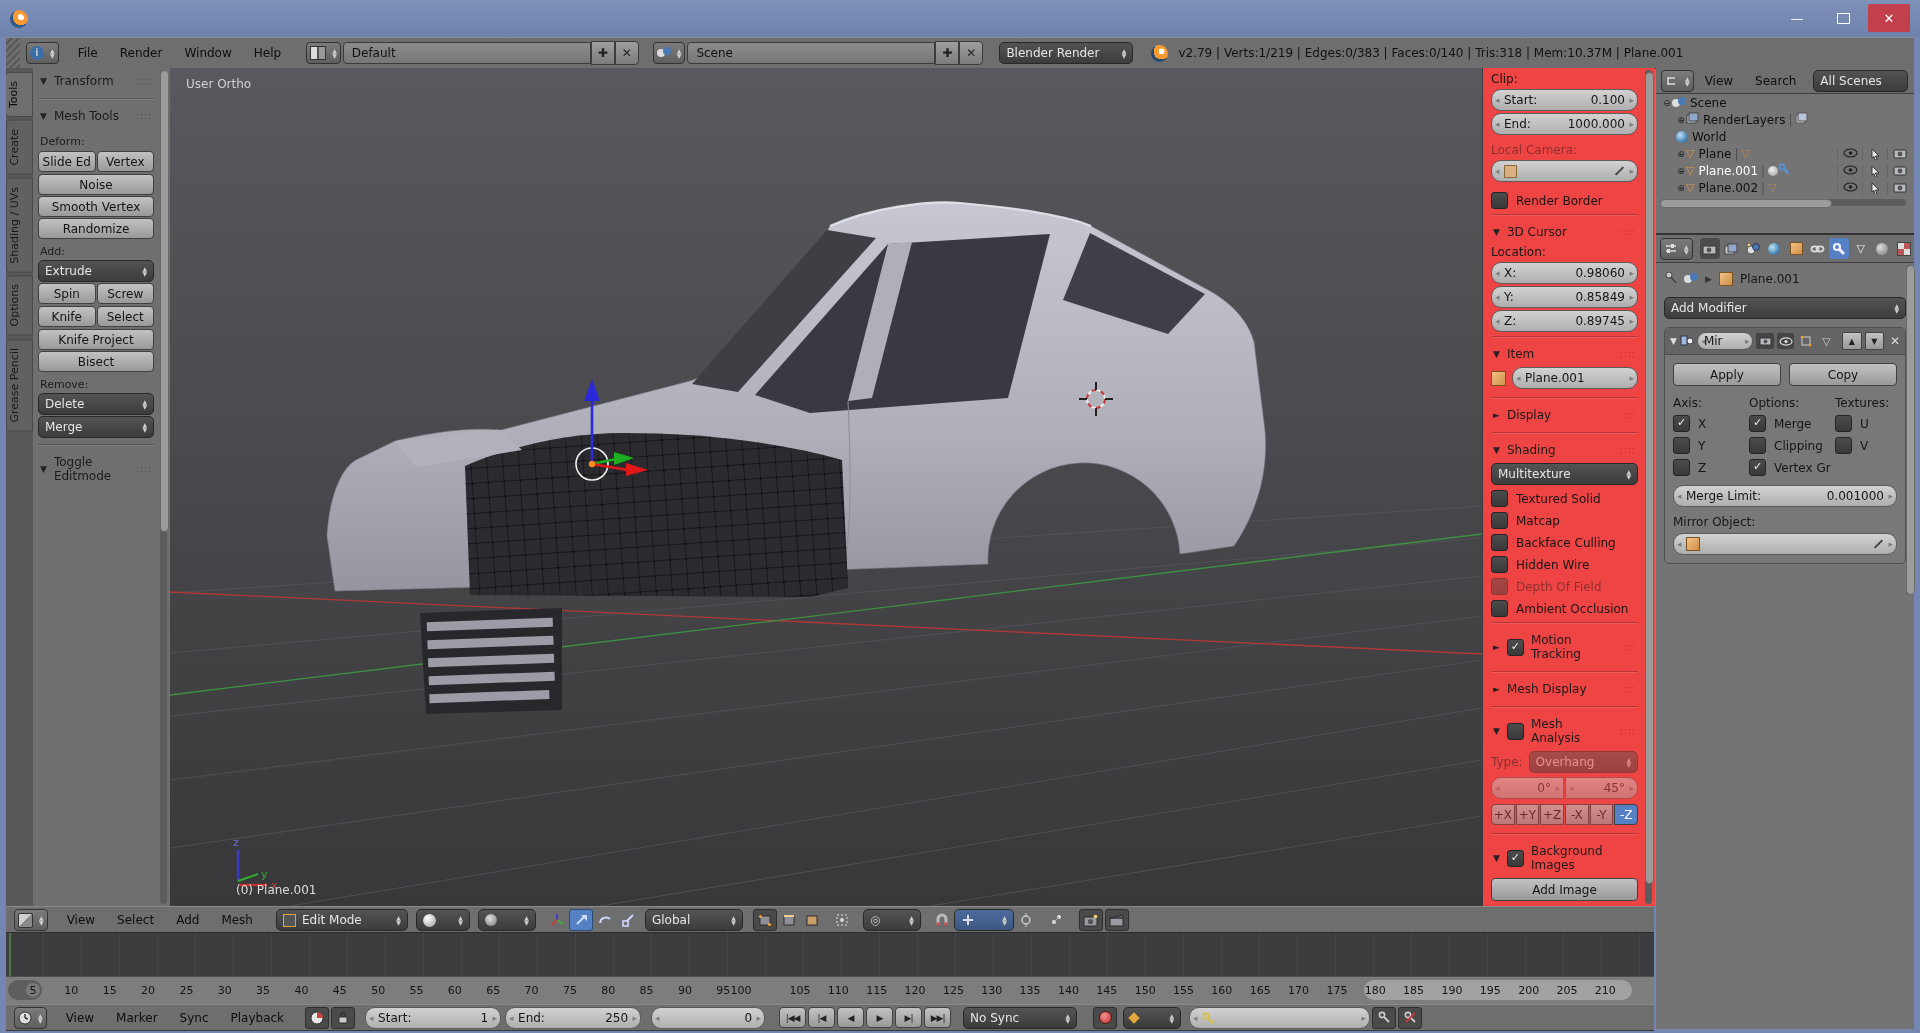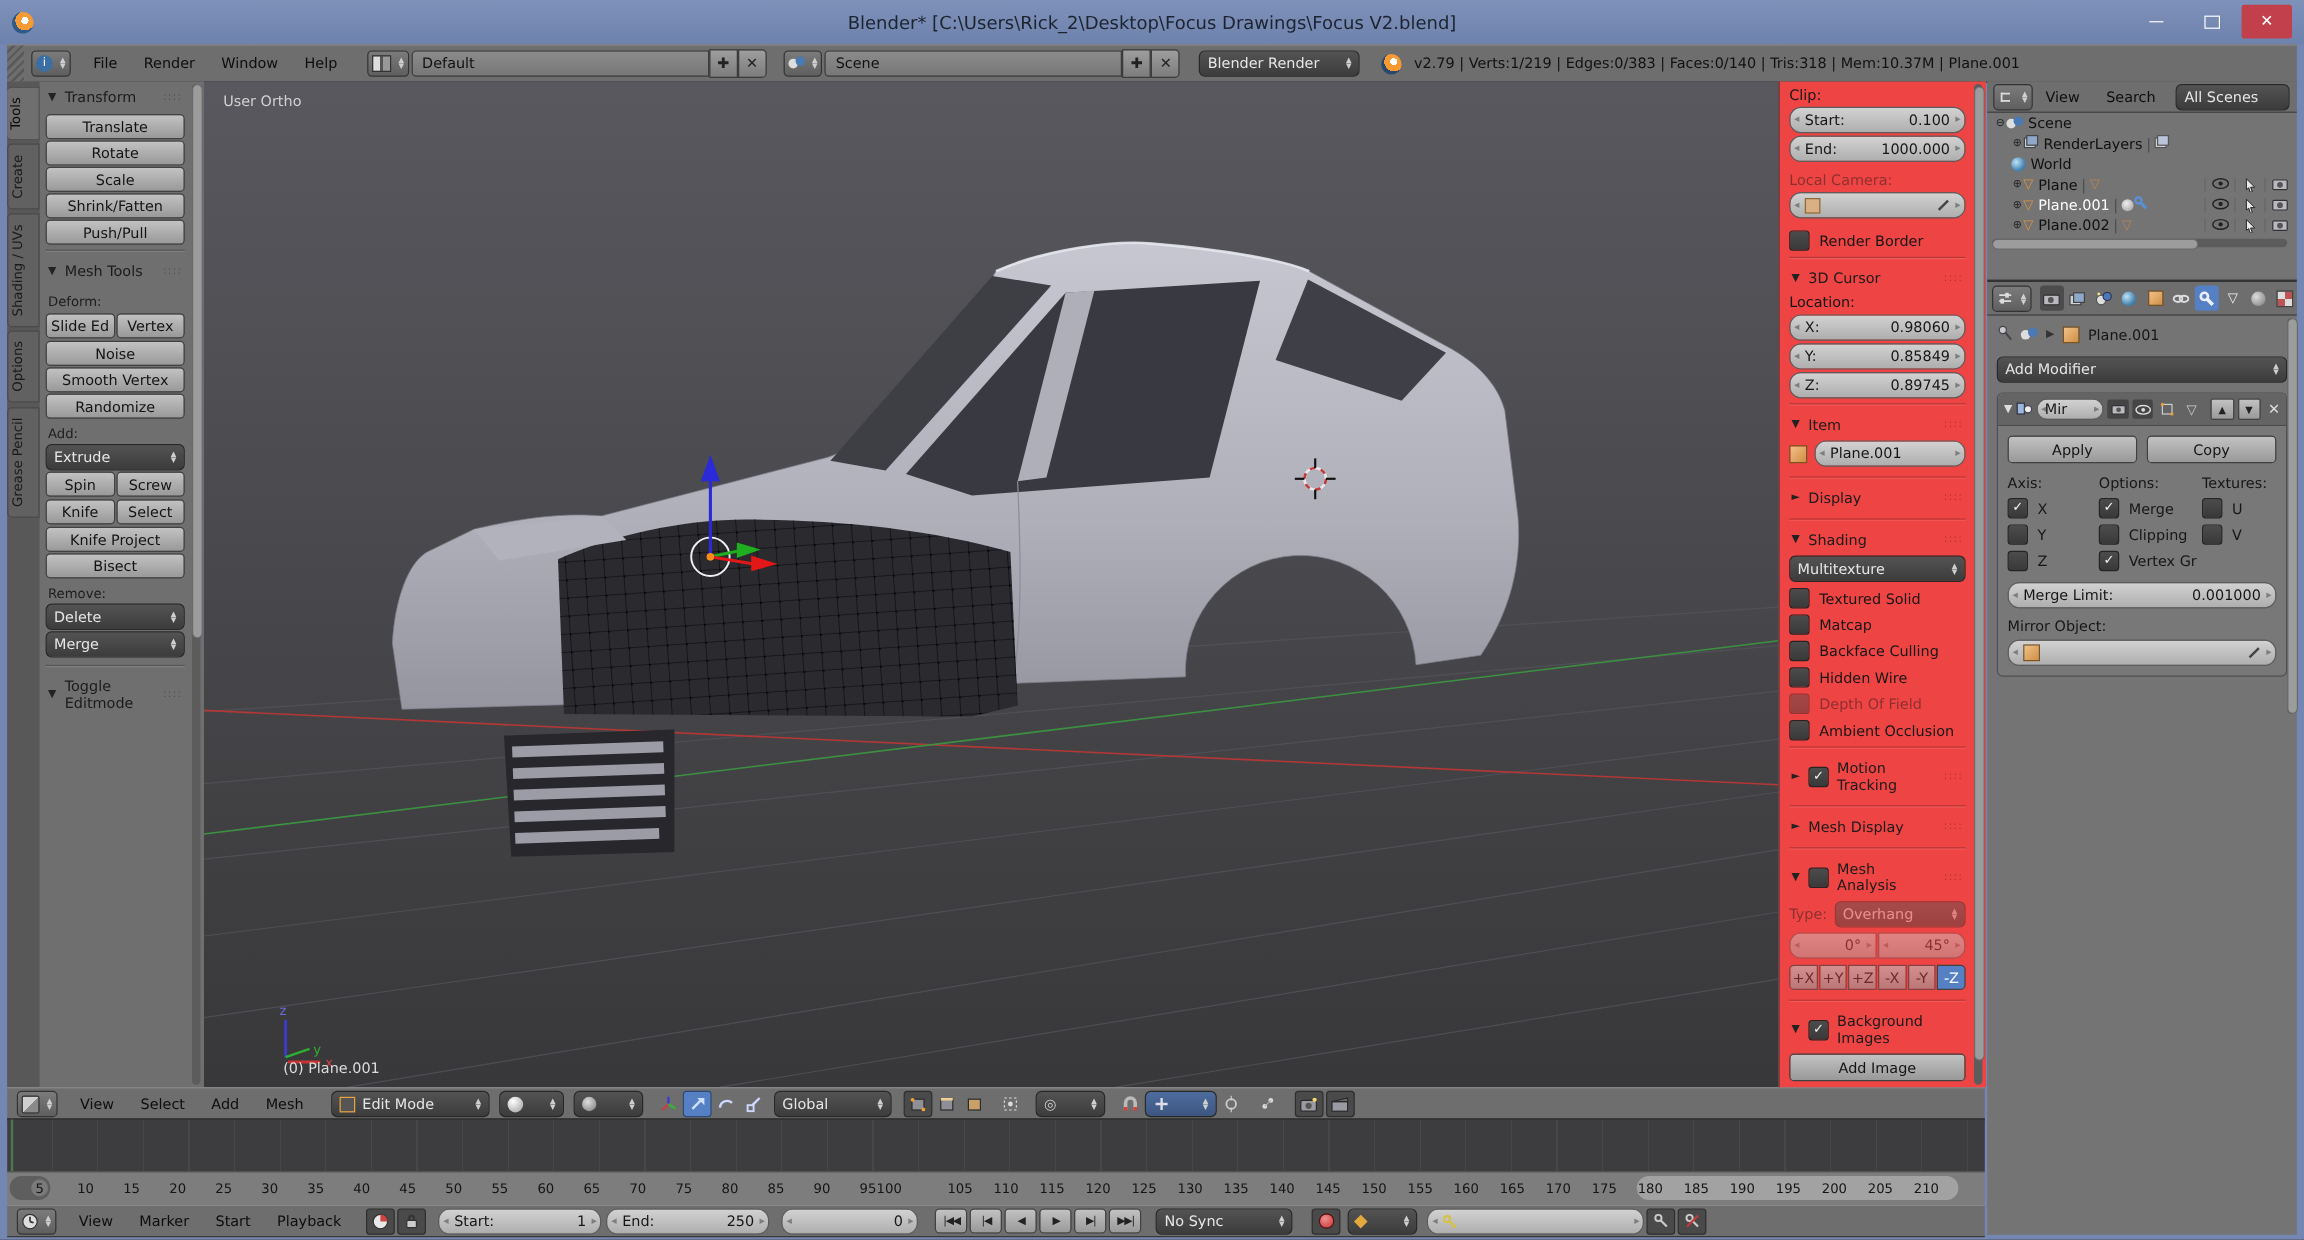--- a/index.html
+++ b/index.html
@@ -98,21 +98,20 @@
   #ruler-pill-right{position:absolute;left:1358px;top:3px;width:268px;height:20px;background:#a8a8a8;border-radius:10px;opacity:.85;}
   #tl-header{left:6px;top:1004px;width:1648px;height:25px;display:flex;align-items:center;gap:2px;}
   .pbtn{width:25px;height:19px;background:linear-gradient(#c2c2c2,#999);border:1px solid #414141;border-radius:4px;font-size:9px;color:#222;display:flex;align-items:center;justify-content:center;letter-spacing:-1px;}
   .keyicon{display:inline-block;width:12px;height:12px;}
 </style>
 </head>
 <body>
 
 <div id="titlebar" class="abs">
   <div id="app-icon"></div>
-  <div id="title-text">Blender* [C:\Users\Rick_2\Desktop\Focus Drawings\Focus V2.blend]</div>
   <div id="win-controls">
     <div class="wbtn">—</div>
     <div class="wbtn">
         <span style="display:inline-block;width:11px;height:9px;border:1px solid #fff;"></span>
       </div>
     <div class="wbtn" id="close-btn">✕</div>
   </div>
 </div>
 
 <div id="infobar" class="abs hdrbar">
@@ -163,28 +162,20 @@
     <div class="vtab">Create</div>
     <div class="vtab">Shading / UVs</div>
     <div class="vtab">Options</div>
     <div class="vtab">Grease Pencil</div>
   </div>
   <div id="ts-body">
     <div class="phead">
         <span class="tri">▼</span>
         <span>Transform</span>
         <span class="grip">::::</span>
-      </div>
-    <div>
-
-    <div class="btnL">Translate</div>
-        <div class="btnL">Rotate</div>
-        <div class="btnL">Scale</div>
-        <div class="btnL">Shrink/Fatten</div>
-        <div class="btnL">Push/Pull</div>
       </div>
     <div class="sep"></div>
     <div class="phead">
         <span class="tri">▼</span>
         <span>Mesh Tools</span>
         <span class="grip">::::</span>
       </div>
     <div class="slab">Deform:</div>
     <div class="split">
       <div class="btnL">Slide Ed</div>
@@ -993,21 +984,21 @@
         <circle cx="7" cy="7" r="6" fill="#ddd" stroke="#333"></circle>
         <line x1="7" y1="7" x2="7" y2="3" stroke="#333" stroke-width="1.4"></line>
         <line x1="7" y1="7" x2="10" y2="8" stroke="#333" stroke-width="1.4"></line>
       </svg>
     <span class="ud">▲<span>▼</span></span>
   </div>
   <div class="row" style="margin-left:6px;">
 
   <span class="mbtn">View</span>
       <span class="mbtn">Marker</span>
-      <span class="mbtn">Start</span>
+      <span class="mbtn">Sync</span>
       <span class="mbtn">Playback</span>
     </div>
   <div class="fico pressed" style="margin-left:8px;">
       <svg width="14" height="14">
         <circle cx="7" cy="7" r="6" fill="#e8e8e8" stroke="#333"></circle>
         <path d="M7 7 L7 1 A6 6 0 0 1 13 7 Z" fill="#c44"></path>
       </svg>
     </div>
   <div class="fico pressed">
       <svg width="12" height="13">

